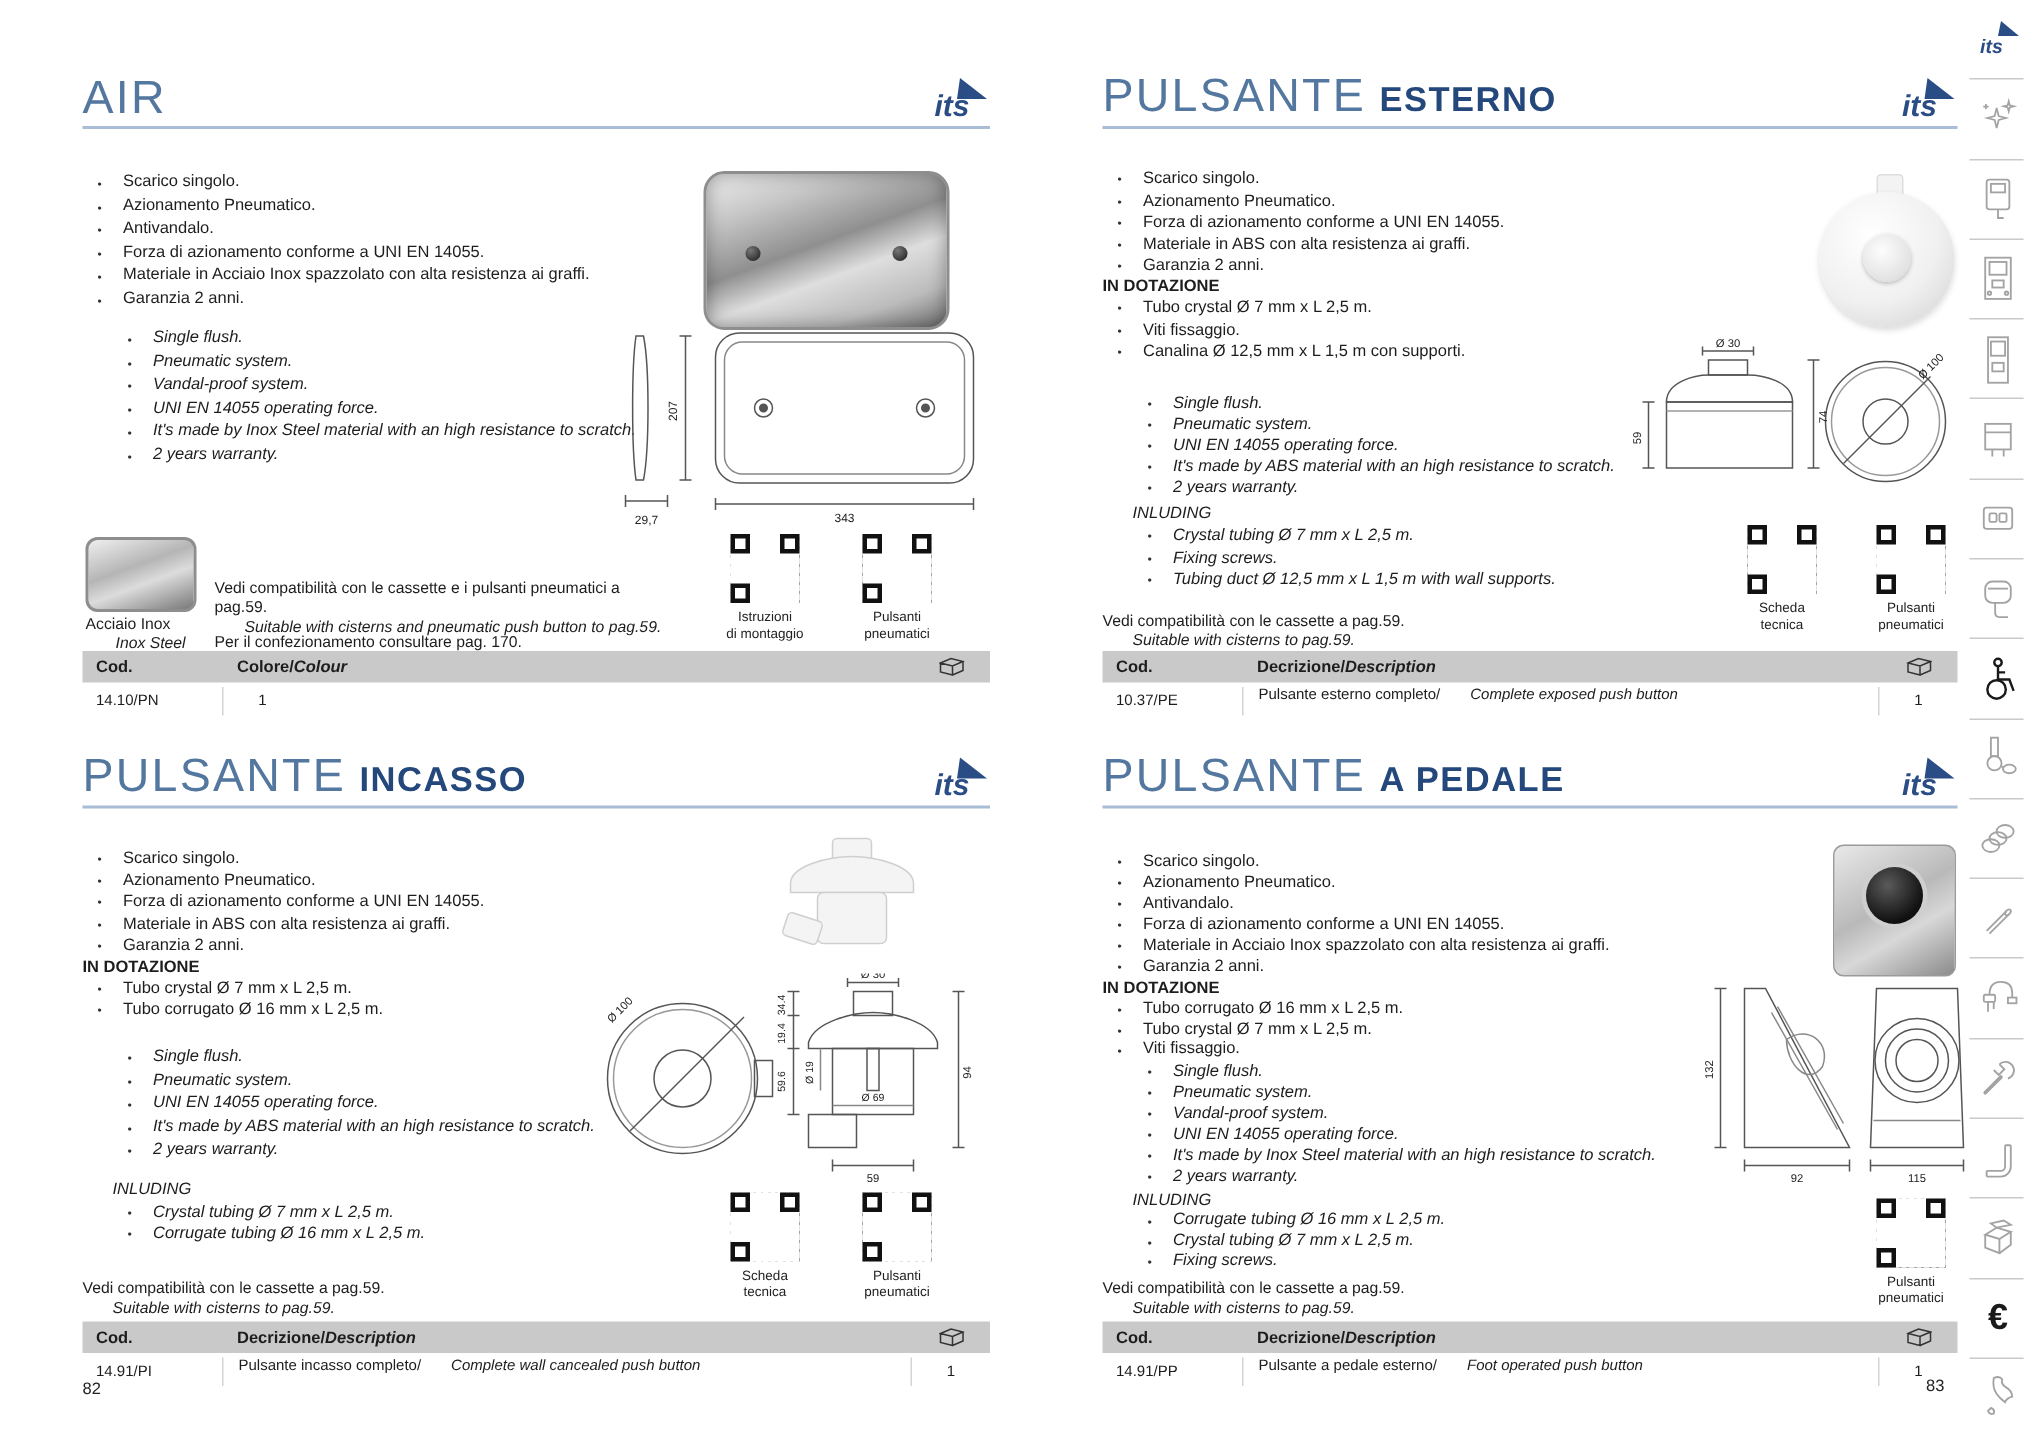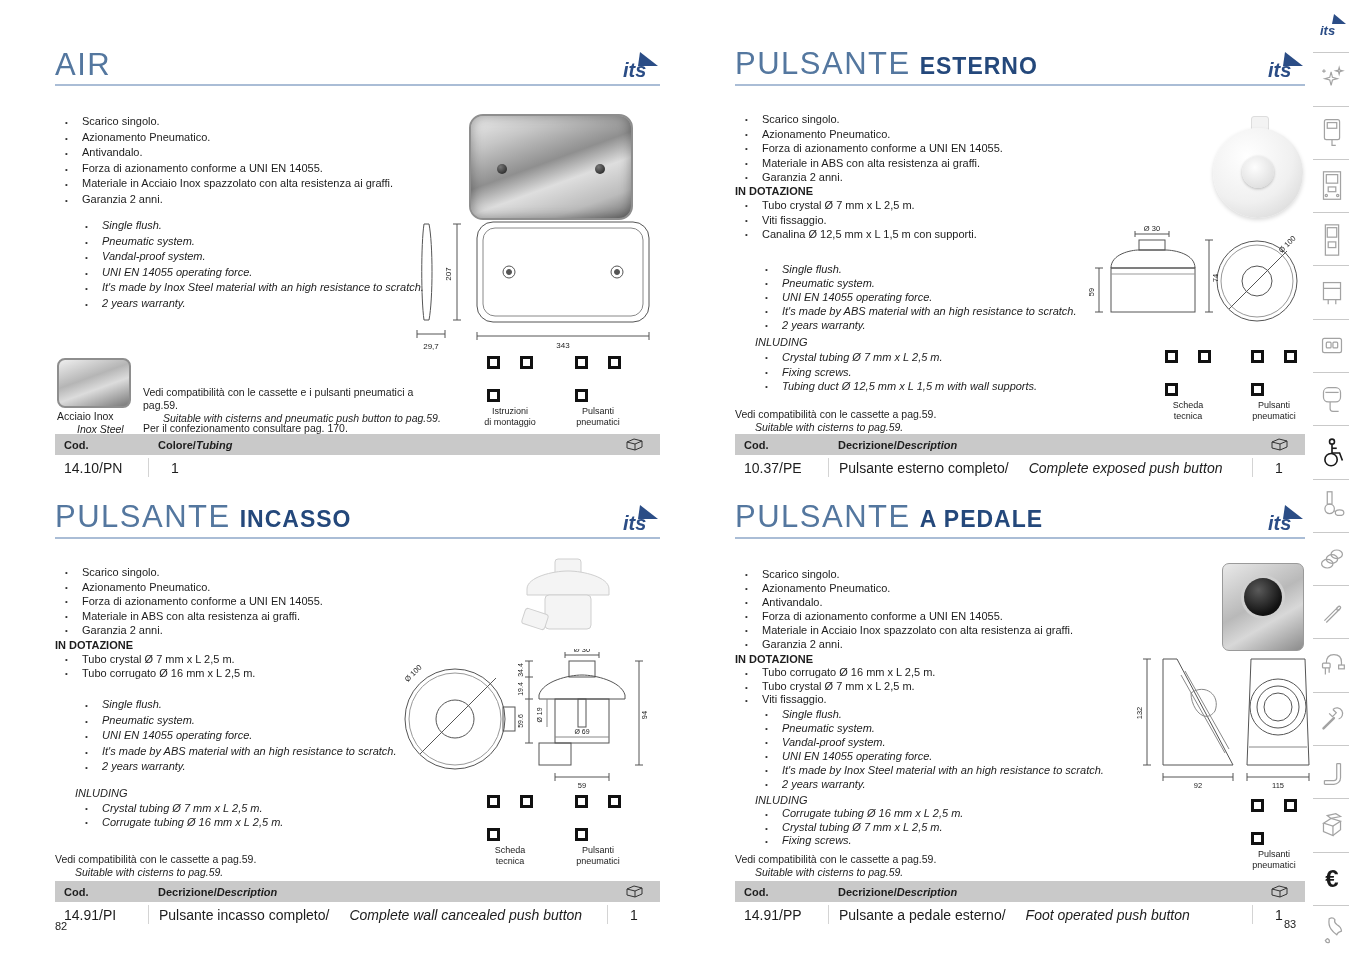--- a/index.html
+++ b/index.html
@@ -25,23 +25,23 @@
   .en{font-style:italic;margin-left:20px;}
   .grp-label{font-weight:bold;font-size:11px;}
   .grp-label.en{font-weight:normal;font-style:italic;}
 
   .note{position:absolute;font-size:10.5px;line-height:13px;}
   .note .en{display:block;}
 
   
   .ptable{position:absolute;left:0;right:0;}
   .t-head{display:flex;background:#c9c9c9;height:21px;align-items:center;font-weight:bold;font-size:11px;}
-  .t-row{display:flex;height:25px;align-items:center;font-size:14px;}
+  .t-row{display:flex;height:25px;align-items:center;font-size:10px;}
   .c-cod{width:84px;padding-left:9px;flex:0 0 auto;}
-  .c-desc{flex:1;padding-left:10px;display:flex;align-items:center;gap:6px;}
+  .c-desc{flex:1;padding-left:10px;display:flex;gap:6px;}
   .c-qty{width:52px;flex:0 0 auto;display:flex;justify-content:center;align-items:center;}
   .t-row .c-desc,.t-row .c-qty{border-left:1px solid #d4d4d4;height:19px;}
   .mat-dot{display:inline-block;width:9px;height:9px;border-radius:50%;border:1px solid #444;
            background:linear-gradient(90deg,#222 50%,#fff 50%);}
 
   
   .qr{position:absolute;width:46px;height:46px;background:#fff;
       background-image:repeating-linear-gradient(90deg,#111 0 2px,#fff 2px 5px),
                        repeating-linear-gradient(0deg,#111 0 2px,#fff 2px 6px);
       background-blend-mode:lighten;}
@@ -173,21 +173,21 @@
     <div class="qr-label" style="left:508px;top:370px;">
       <span>Pulsanti</span><br>
       <span>pneumatici</span>
     </div>
 
     <div class="ptable" style="top:398px;">
       <div class="t-head">
         <span class="c-cod">Cod.</span>
         <span class="c-desc">
             <span>Colore/</span>
-            <span class="en" style="margin-left:-6px;">Tubing</span>
+            <span class="en" style="margin-left:-6px;">Colour</span>
           </span>
         <span class="c-qty">
           <svg width="17" height="13" viewBox="0 0 17 13">
               <path d="M1,4 L8,1 L16,3 L9,6 Z M1,4 V10 L9,12 V6 M16,3 V9 L9,12" fill="none" stroke="#333" stroke-width="1"></path>
             </svg>
         </span>
       </div>
       <div class="t-row">
         <span class="c-cod">14.10/PN</span>
         <span class="c-qty">1</span>

